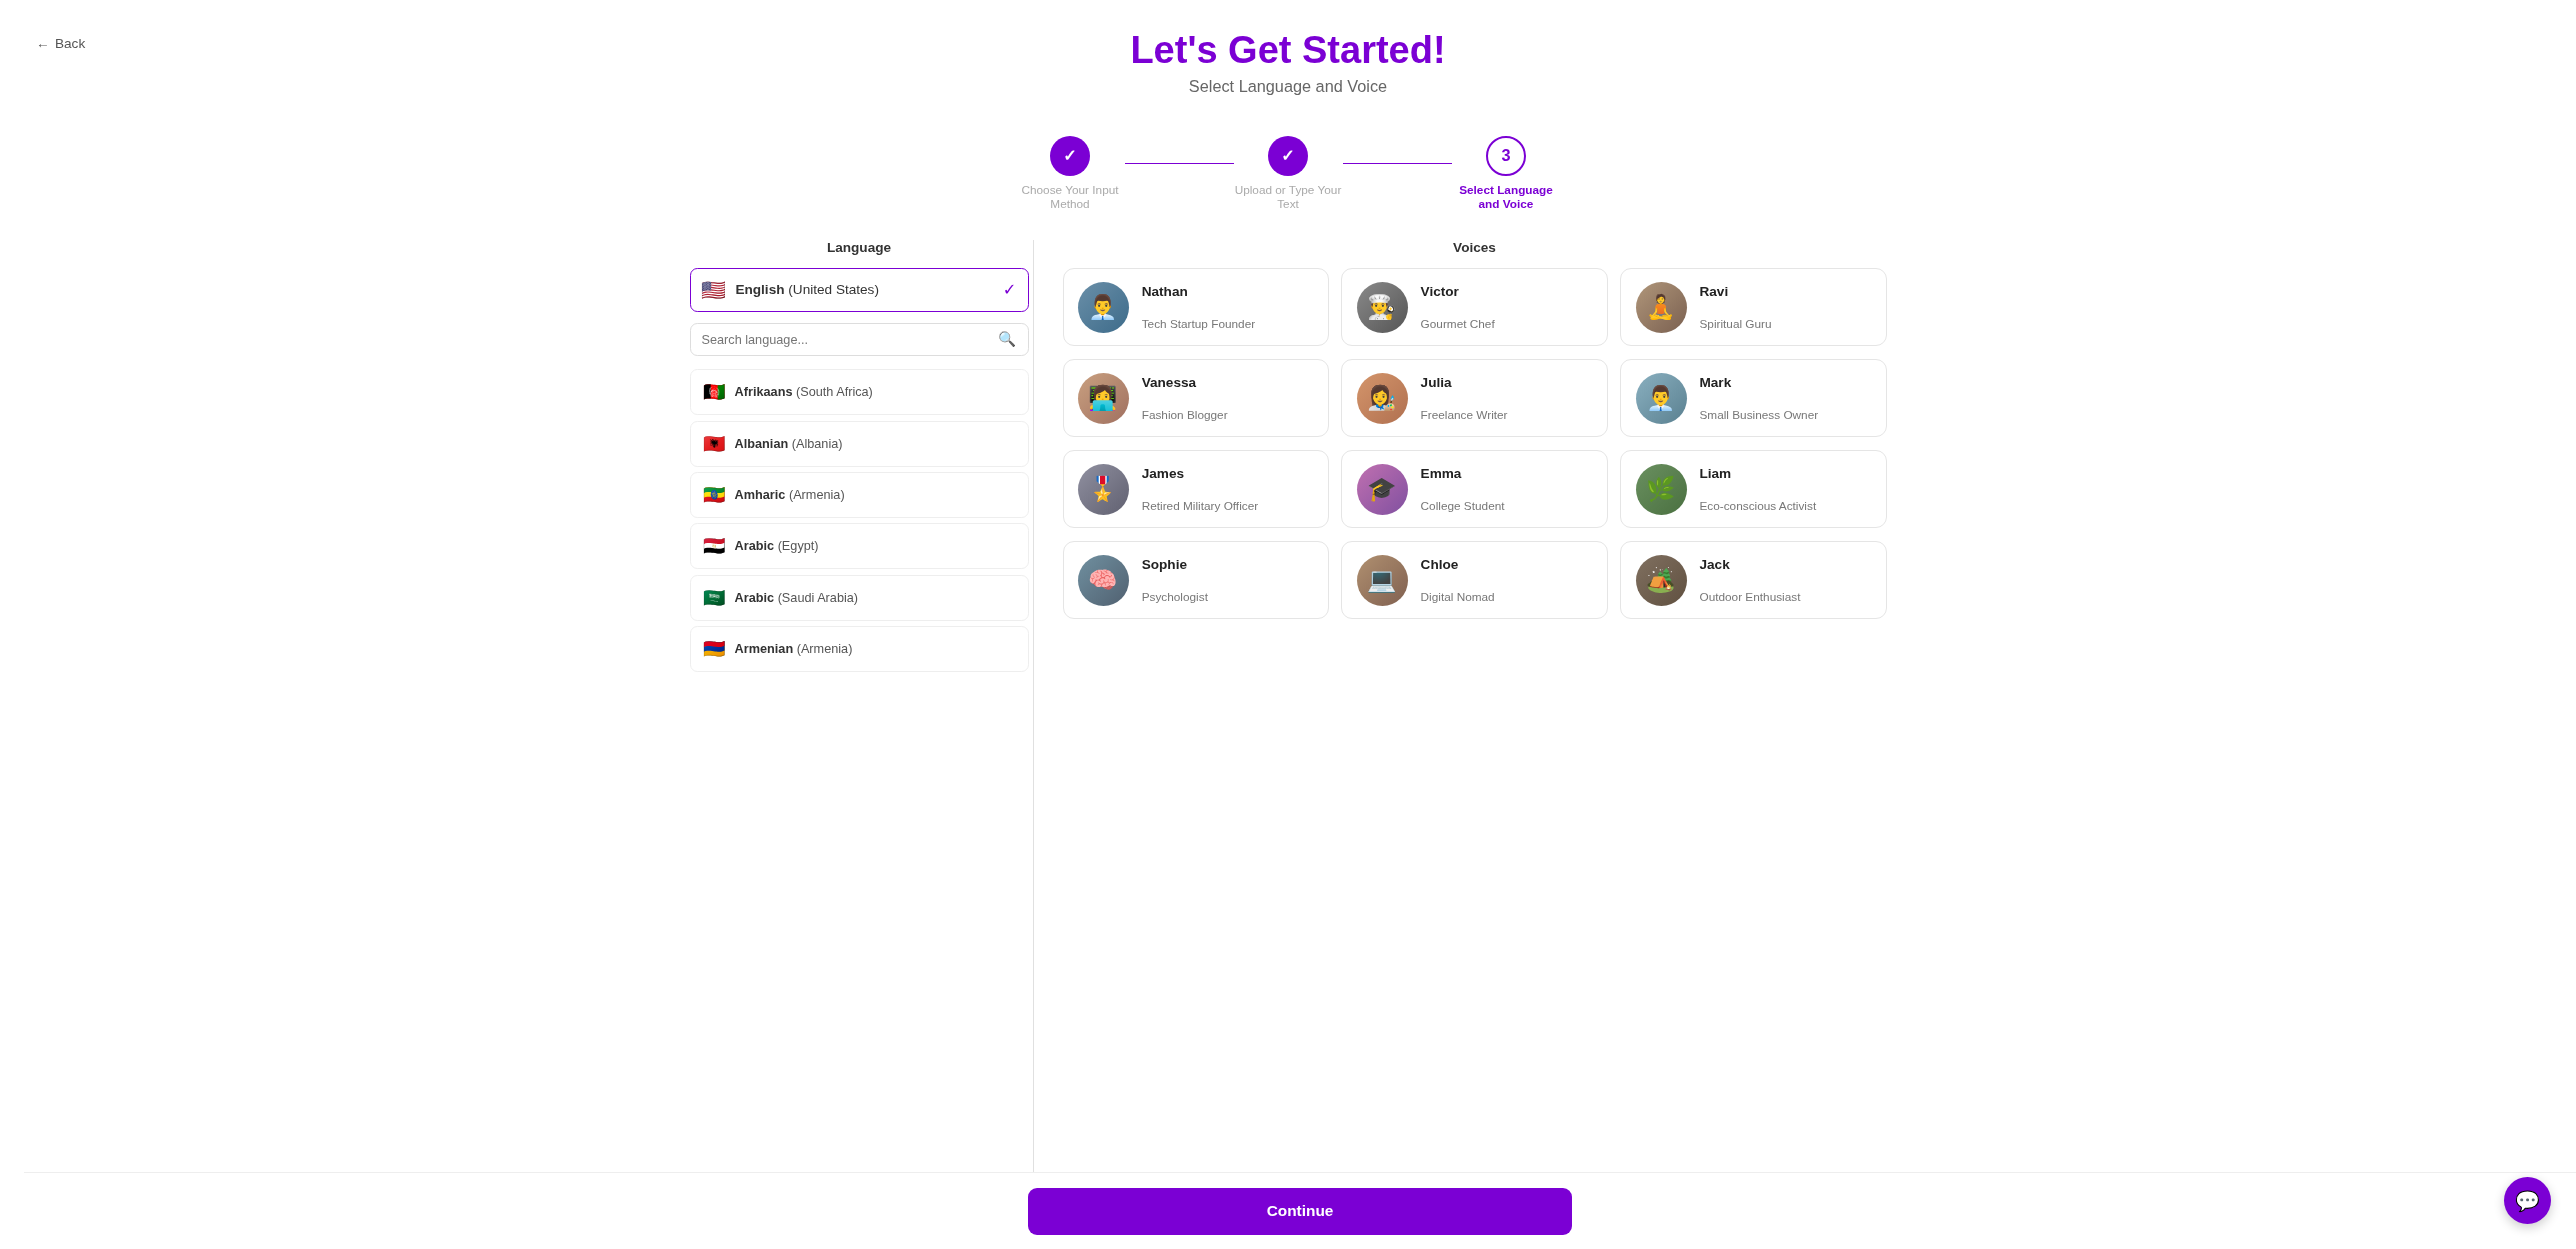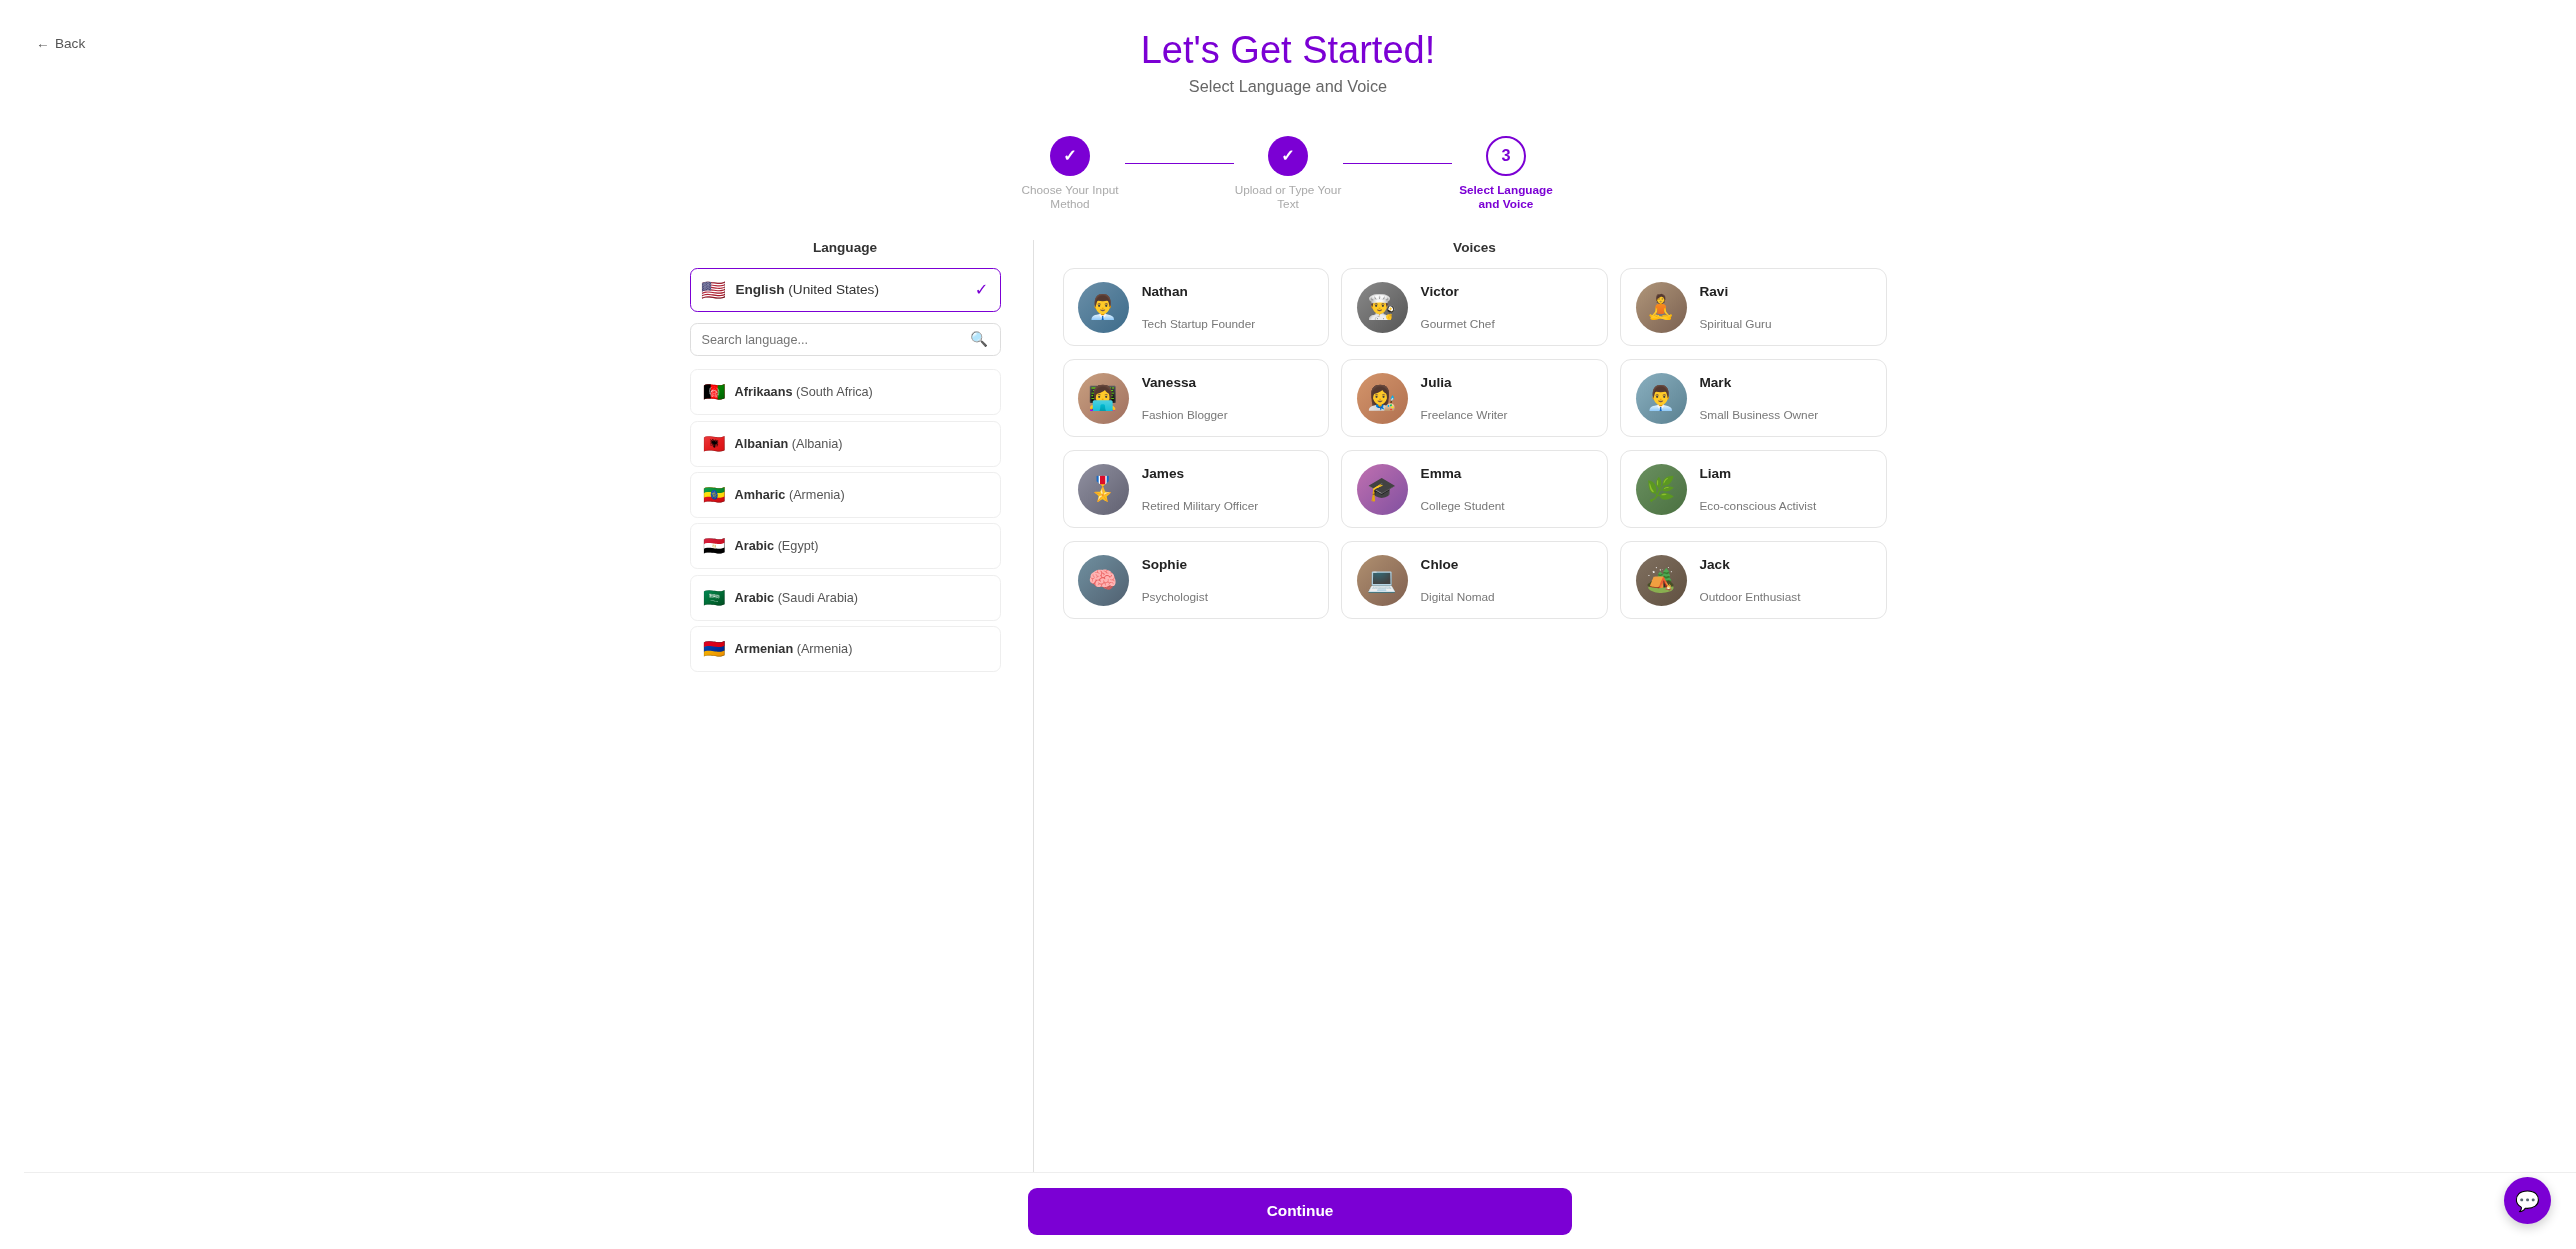--- a/index.html
+++ b/index.html
@@ -24,21 +24,21 @@
       align-items: center;
       gap: 5.4px;
       cursor: pointer;
       color: #555;
       font-size: 13.6px;
       background: none;
       border: none;
     }
     .page-title {
       font-size: 38px;
-      font-weight: 400;
+      font-weight: 700;
       color: #7B00D4;
     }
     .page-subtitle {
       font-size: 16.3px;
       color: #666;
       margin-top: 5.4px;
     }
 
     
     .stepper {
@@ -102,21 +102,21 @@
       margin: 0 auto;
       padding: 0 36px;
       height: calc(100vh - 254px);
     }
 
     
     .language-panel {
       width: 344px;
       flex-shrink: 0;
       border-right: 0.9px solid #e0e0e0;
-      padding-right: 32px;
+      padding-right: 4px;
     }
     .panel-title {
       font-size: 13.6px;
       font-weight: 700;
       text-align: center;
       margin-bottom: 12.7px;
       color: #333;
     }
     .lang-selected {
       display: flex;

